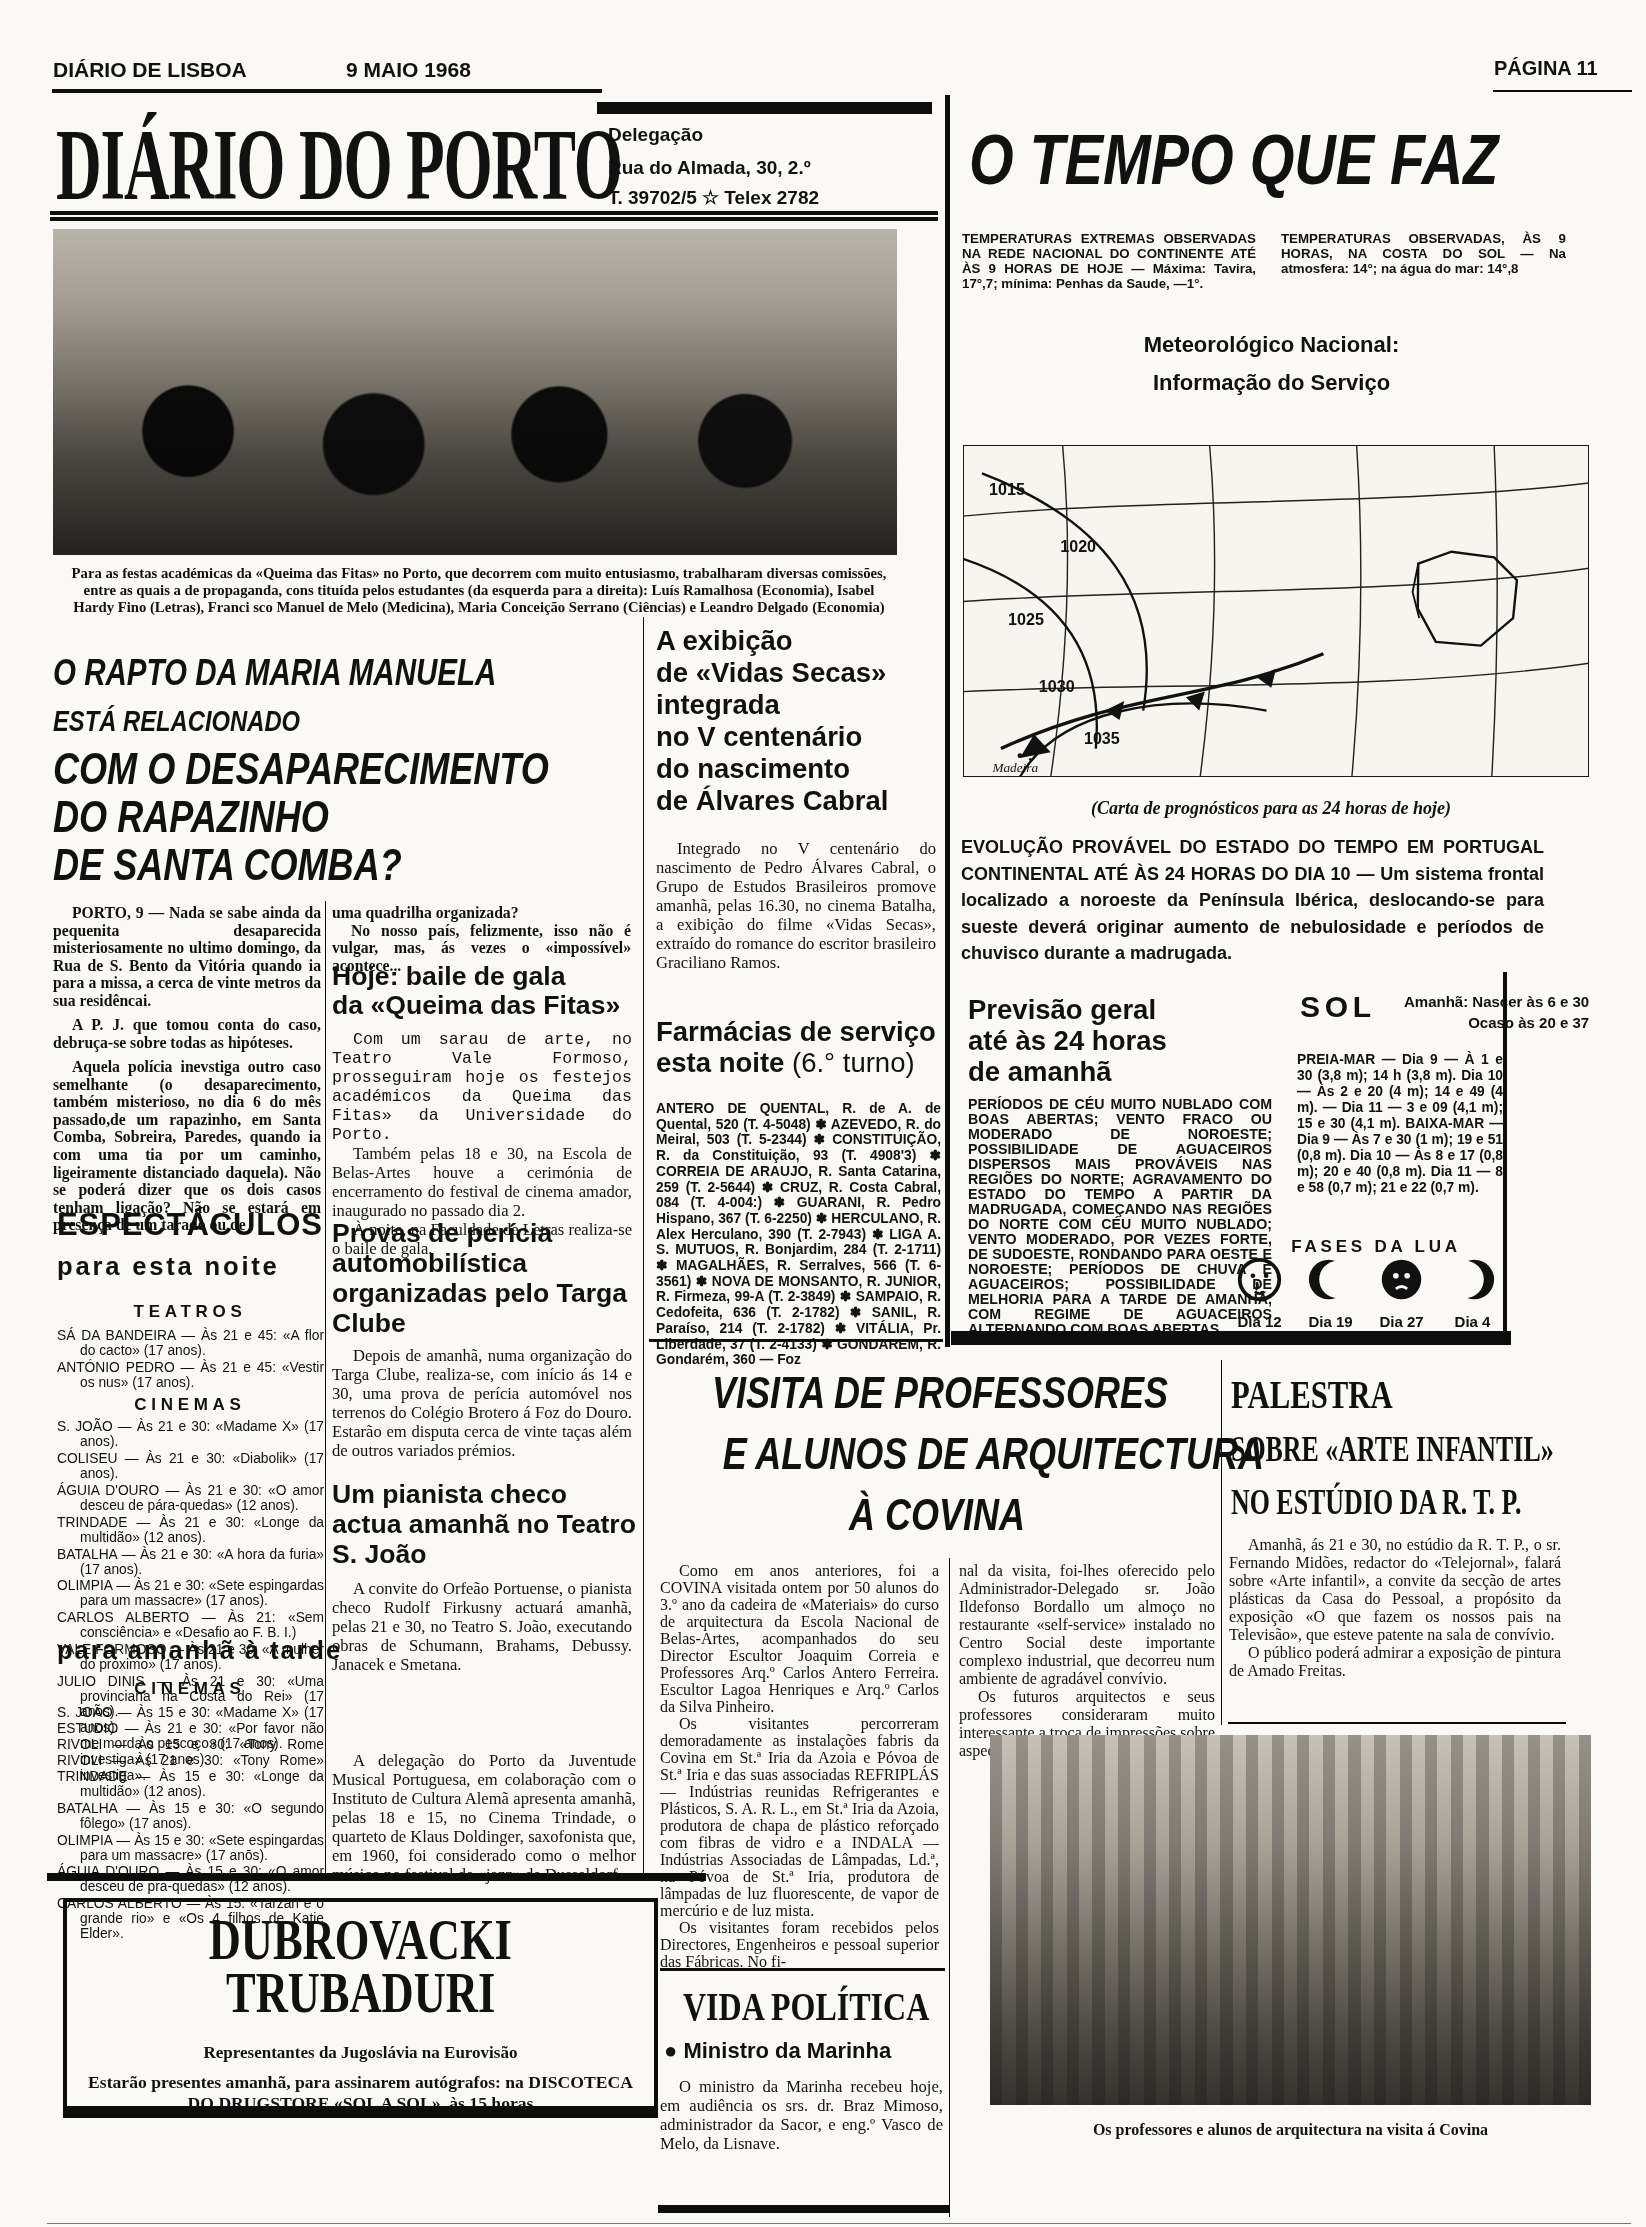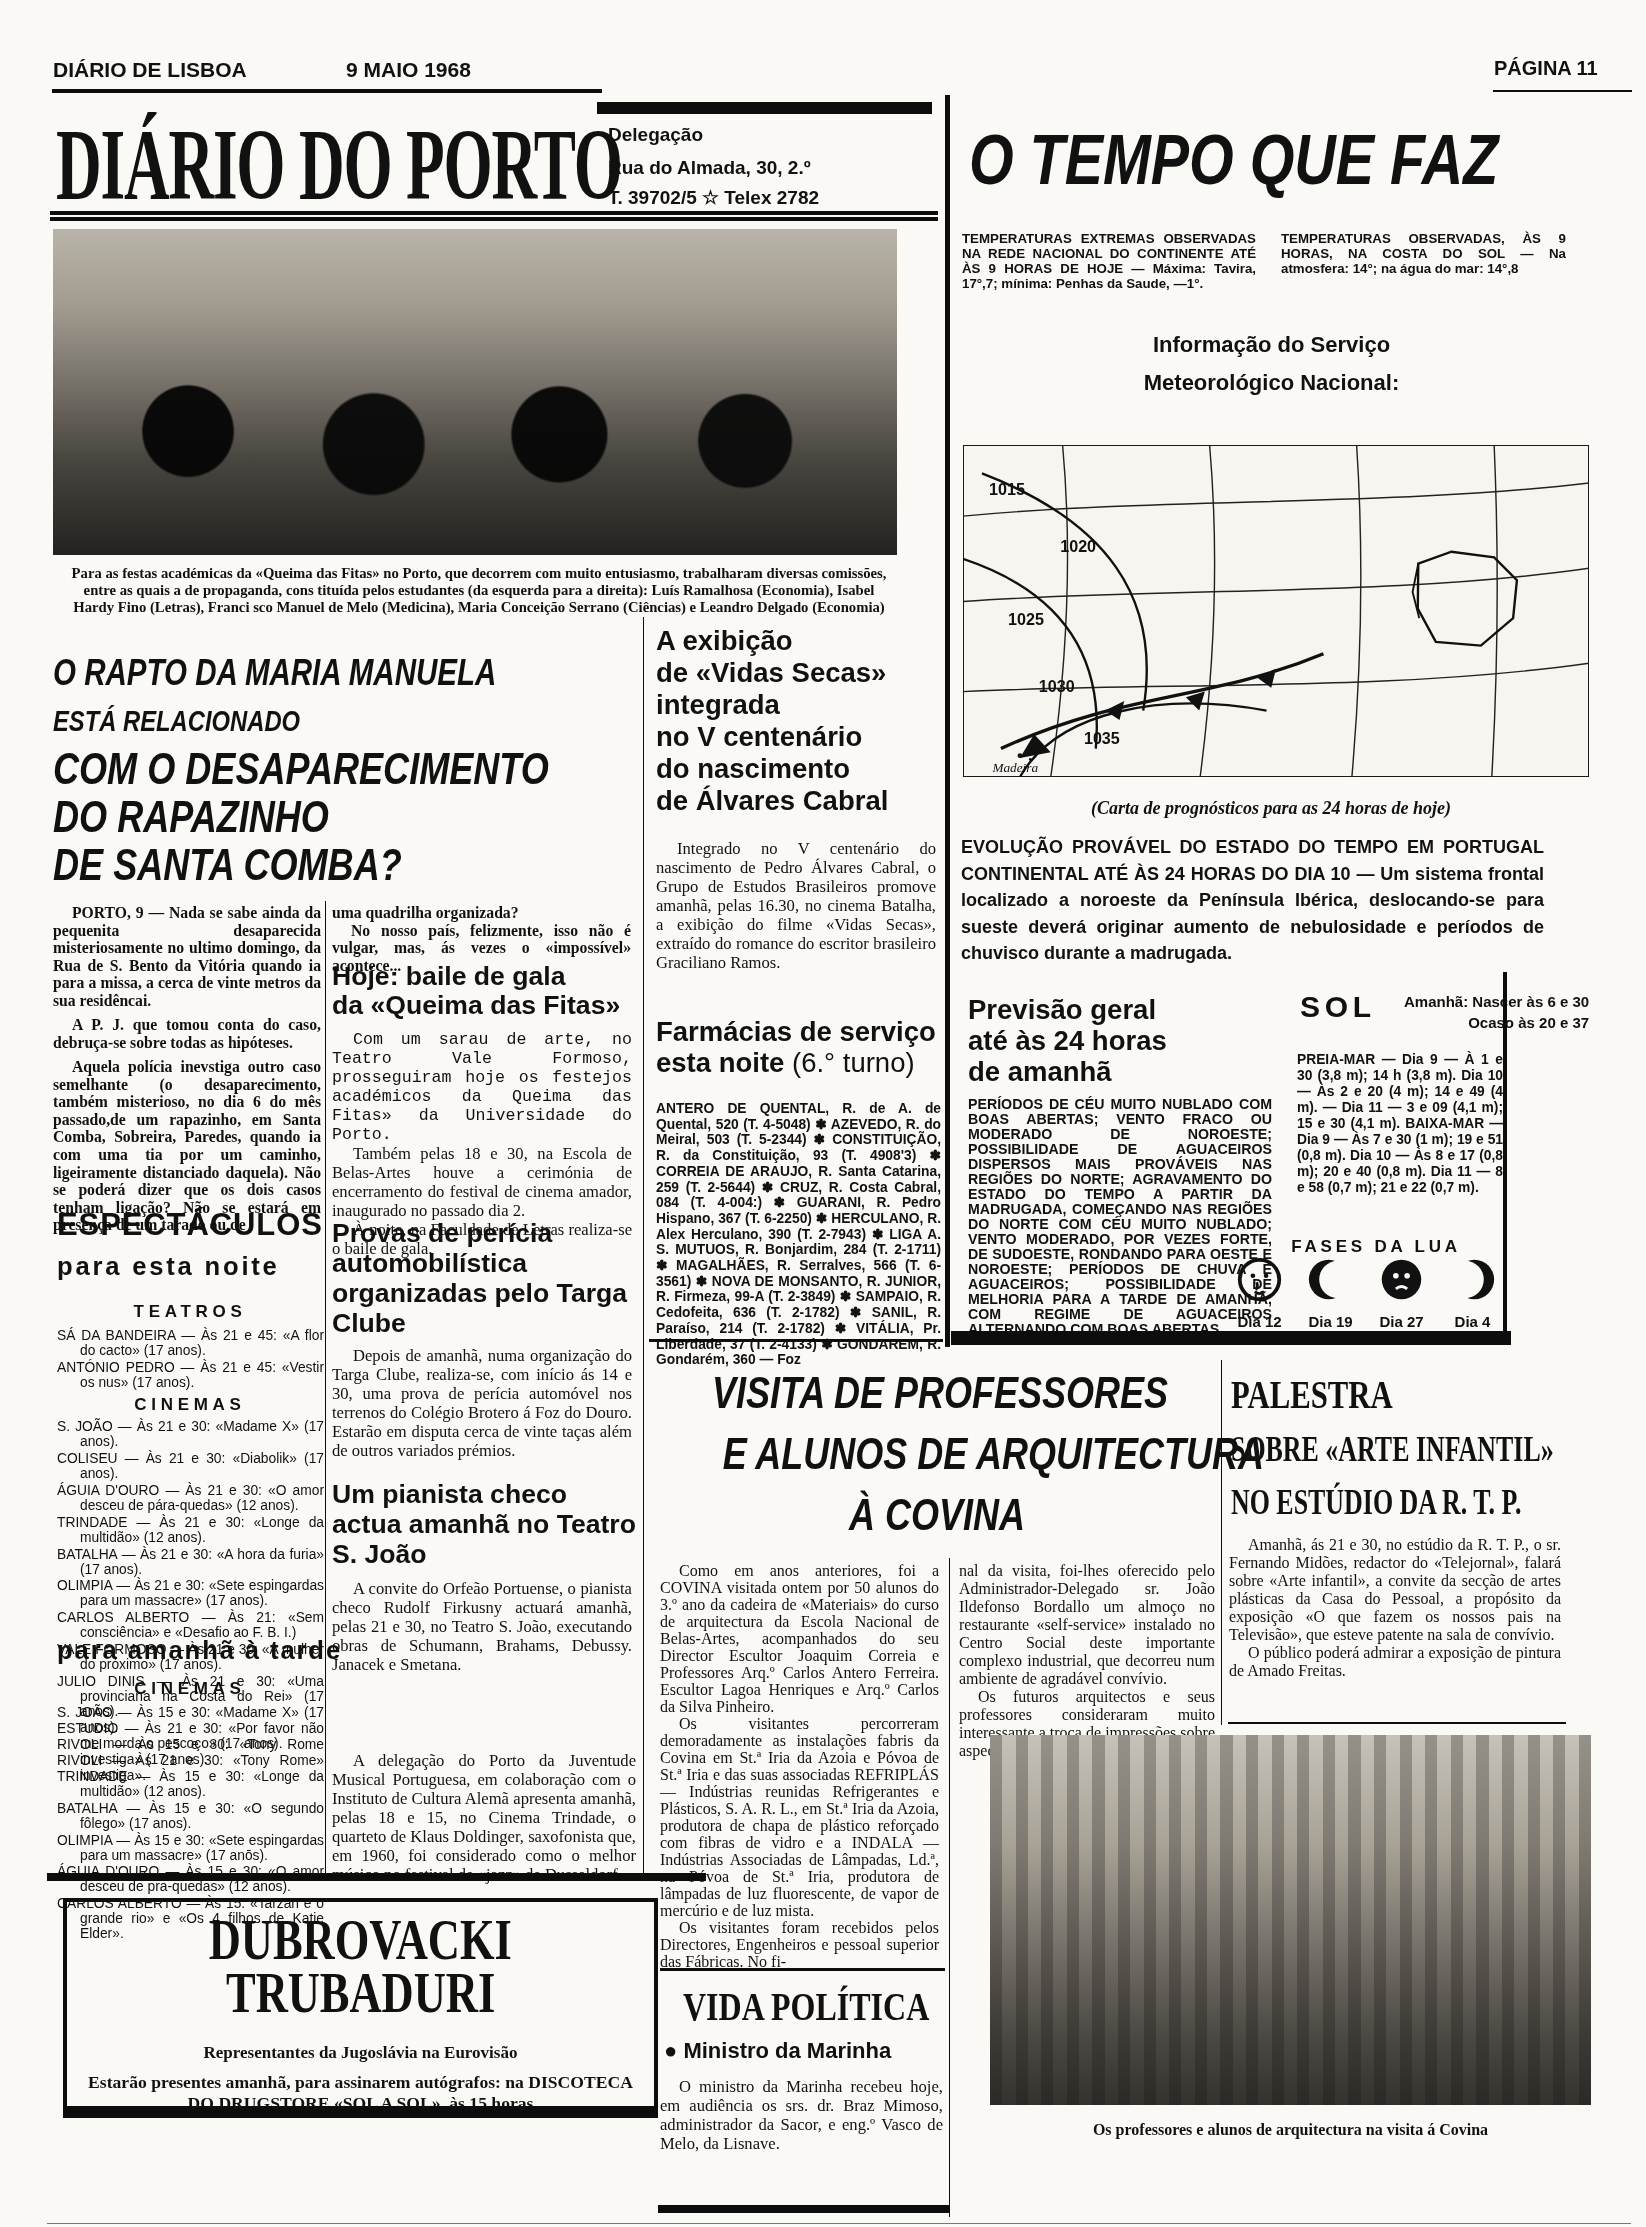--- a/index.html
+++ b/index.html
@@ -164,22 +164,22 @@
   <div class="rule" style="left:325px;top:901px;width:1.4px;height:972px;"></div>
   <div class="rule" style="left:643px;top:617px;width:1.4px;height:1257px;"></div>
   <div class="rule" style="left:945px;top:95px;width:4.7px;height:1252px;"></div>
 
   <div class="abs" style="left:969px;top:120px;">
     <span class="hl cond" style="font-size:70px;">O TEMPO QUE FAZ</span>
   </div>
   <div class="abs sans jus" style="left:962px;top:231px;width:294px;font-size:13.3px;line-height:15px;font-weight:bold;">TEMPERATURAS EXTREMAS OBSERVADAS NA REDE NACIONAL DO CONTINENTE ATÉ ÀS 9 HORAS DE HOJE — Máxima: Tavira, 17°,7; mínima: Penhas da Saude, —1°.</div>
   <div class="abs sans jus" style="left:1281px;top:231px;width:285px;font-size:13.3px;line-height:15px;font-weight:bold;">TEMPERATURAS OBSERVADAS, ÀS 9 HORAS, NA COSTA DO SOL — Na atmosfera: 14°; na água do mar: 14°,8</div>
   <div class="abs sans b ctr" style="left:1020px;top:326px;width:503px;font-size:22px;line-height:38px;">
+    <div>Meteorológico Nacional:</div>
     <div>Informação do Serviço</div>
-    <div>Meteorológico Nacional:</div>
   </div>
 
   <div class="abs" style="left:963px;top:445px;width:626px;height:332px;text-align:center;">
     <svg width="626" height="332" viewBox="0 0 1320 700" xmlns="http://www.w3.org/2000/svg">
       <rect x="0" y="0" width="1320" height="700" fill="#f7f5ef" stroke="#111" stroke-width="4"></rect>
 
       <path d="M210,0 C230,220 220,460 185,700" fill="none" stroke="#222" stroke-width="3"></path>
       <path d="M520,0 C540,230 530,470 500,700" fill="none" stroke="#222" stroke-width="3"></path>
       <path d="M830,0 C845,230 840,470 820,700" fill="none" stroke="#222" stroke-width="3"></path>
       <path d="M1120,0 C1130,230 1128,470 1115,700" fill="none" stroke="#222" stroke-width="3"></path>

